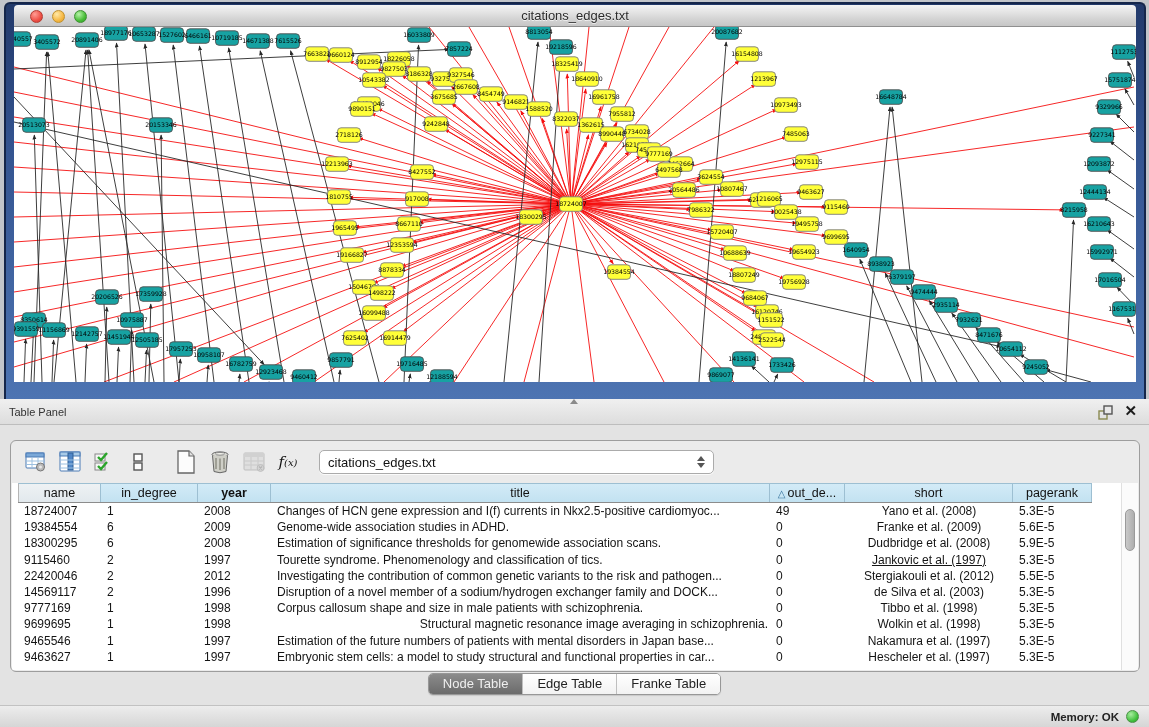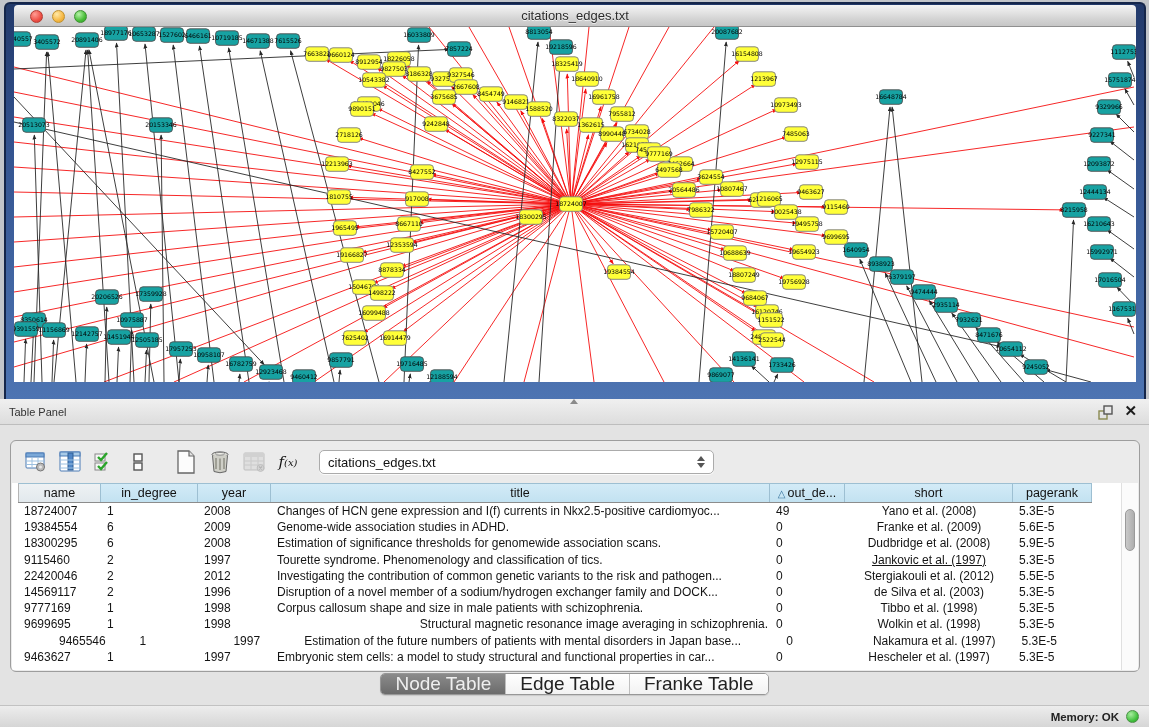--- a/index.html
+++ b/index.html
@@ -57,21 +57,21 @@
   .sort-tri { color:#39769f; font-size:10px; margin-right:2px; }
   .data-row { display:flex; height:16.2px; }
   .cell { font-size:12px; color:#141414; line-height:16px; padding:0 2px 0 6px;
     white-space:nowrap; overflow:hidden; }
   .c-center { text-align:center; padding-left:2px; }
   #vscroll { position:absolute; right:0; top:0; bottom:0; width:17px; background:#fbfbfb; border-left:1px solid #e0e0e0; }
   #vthumb { position:absolute; left:3px; top:26px; width:10px; height:42px; background:linear-gradient(90deg,#c9c9c9,#aeaeae); border-radius:6px; border:1px solid #9a9a9a; }
 
   #tp-tabs { position:absolute; left:0; right:0; top:274px; height:22px; display:flex; justify-content:center; }
   .seg-group { display:flex; border:1px solid #979797; border-radius:5px; overflow:hidden; background:#fbfbfb; box-shadow:0 1px 1px rgba(0,0,0,.12); }
-  .seg { font-size:19px; line-height:20px; padding:0 14px; color:#222; border-right:1px solid #bfbfbf; cursor:pointer; background:linear-gradient(180deg,#ffffff,#f2f2f2); }
+  .seg { font-size:13px; line-height:20px; padding:0 14px; color:#222; border-right:1px solid #bfbfbf; cursor:pointer; background:linear-gradient(180deg,#ffffff,#f2f2f2); }
   .seg:last-child { border-right:none; }
   .seg.active { background:linear-gradient(180deg,#8b8b8b,#6b6b6b); color:#efefef; }
 
   #status-bar { position:absolute; left:0; bottom:0; width:100%; height:22px;
     background:linear-gradient(180deg,#ededed,#d6d6d6); border-top:1px solid #c2c2c2;font-weight:bold; }
   #memory { position:absolute; right:30px; top:4px; font-size:11.5px; color:#222; line-height:14px; }
   #mem-dot { position:absolute; right:10px; top:4px; width:13px; height:13px; border-radius:50%;
     background:radial-gradient(circle at 35% 30%, #a8eda0, #3fbf3a 65%, #2b9a28); border:1px solid #4a8f46; }
 </style>
 </head>
@@ -877,21 +877,21 @@
             <i class="dn"></i>
           </span>
       </div>
     </div>
 
     <div id="tbl-wrap">
       <div id="tbl">
           <div class="hdr-row">
             <div class="hdr-cell" style="width: 83px;">name</div>
             <div class="hdr-cell" style="width: 97px;">in_degree</div>
-            <div class="hdr-cell" style="width: 73px;">year</div>
+            <div class="hdr-cell" style="width: 73px; font-weight: bold;">year</div>
             <div class="hdr-cell" style="width: 499px;">title</div>
             <div class="hdr-cell" style="width: 75px;"><span class="sort-tri">△</span>out_de...</div>
             <div class="hdr-cell" style="width: 168px;">short</div>
             <div class="hdr-cell" style="width: 79px;">pagerank</div>
           </div>
           <div class="data-row">
             <div class="cell" style="width: 83px;">18724007</div>
             <div class="cell" style="width: 97px;">1</div>
             <div class="cell" style="width: 73px;">2008</div>
             <div class="cell" style="width: 499px;">Changes of HCN gene expression and I(f) currents in Nkx2.5-positive cardiomyoc...</div>
@@ -956,21 +956,21 @@
           <div class="data-row">
             <div class="cell" style="width: 83px;">9699695</div>
             <div class="cell" style="width: 97px;">1</div>
             <div class="cell" style="width: 73px;">1998</div>
             <div class="cell" style="width: 499px; text-align: right;">Structural magnetic resonance image averaging in schizophrenia.</div>
             <div class="cell" style="width: 75px;">0</div>
             <div class="cell c-center" style="width: 168px;">Wolkin et al. (1998)</div>
             <div class="cell" style="width: 79px;">5.3E-5</div>
           </div>
           <div class="data-row">
-            <div class="cell" style="width: 83px; margin-left: 35px;">9465546</div>
+            <div class="cell" style="width: 83px;">9465546</div>
             <div class="cell" style="width: 97px;">1</div>
             <div class="cell" style="width: 73px;">1997</div>
             <div class="cell" style="width: 499px;">Estimation of the future numbers of patients with mental disorders in Japan base...</div>
             <div class="cell" style="width: 75px;">0</div>
             <div class="cell c-center" style="width: 168px;">Nakamura et al. (1997)</div>
             <div class="cell" style="width: 79px;">5.3E-5</div>
           </div>
           <div class="data-row">
             <div class="cell" style="width: 83px;">9463627</div>
             <div class="cell" style="width: 97px;">1</div>

